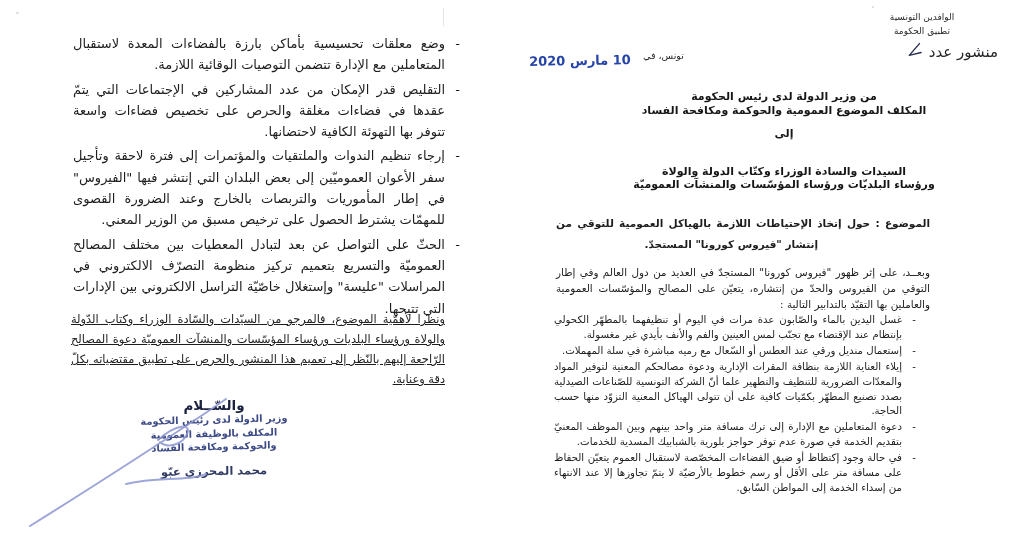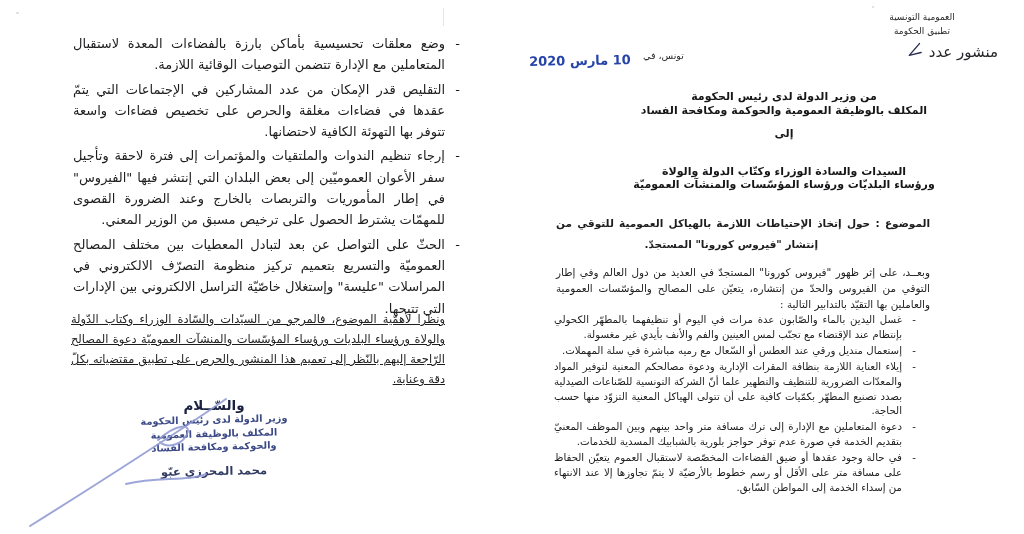--- a/index.html
+++ b/index.html
@@ -53,59 +53,59 @@
   
   .speck{position:absolute;background:#d9d9d9;border-radius:50%;}
   .scratch{position:absolute;background:#e4e4e6;}
 </style>
 </head>
 <body>
 
 <div class="page" id="page1">
 
   <div class="letterhead">
-    <div>العمومية التونسية</div>
+    <div>الوافدين التونسية</div>
     <div>تطبيق الحكومة</div>
   </div>
 
   <div class="circular-row">
     <span>منشور عدد</span>
     <span class="hand-number">
       <svg width="16" height="17" viewBox="0 0 16 17" aria-hidden="true">
         <path d="M14 3 L3 14 L15 12" fill="none" stroke="#2a2f52" stroke-width="1.4" stroke-linecap="round" stroke-linejoin="round"></path>
       </svg>
     </span>
   </div>
 
   <div class="dateline-place">تونس، في</div>
   <div class="date-stamp" style="color:#2644a8;">10 مارس 2020</div>
 
   <div class="address-block">
     <div>من وزير الدولة لدى رئيس الحكومة</div>
-    <div>المكلف بالوظيفة العمومية والحوكمة ومكافحة الفساد</div>
+    <div>المكلف الموضوع العمومية والحوكمة ومكافحة الفساد</div>
     <div class="gap">إلى</div>
     <div>السيدات والسادة الوزراء وكتّاب الدولة والولاة</div>
     <div>ورؤساء البلديّات ورؤساء المؤسّسات والمنشآت العموميّة</div>
   </div>
 
   <div class="subject">
     <p>
       <b>الموضوع :</b>
       <span>حول إتخاذ الإحتياطات اللازمة بالهياكل العمومية للتوقي من إنتشار "فيروس كورونا" المستجدّ.</span>
     </p>
   </div>
 
   <p class="intro">وبعــد، على إثر ظهور "فيروس كورونا" المستجدّ في العديد من دول العالم وفي إطار التوقي من الفيروس والحدّ من إنتشاره، يتعيّن على المصالح والمؤسّسات العمومية والعاملين بها التقيّد بالتدابير التالية :</p>
 
   <ul class="blist bullets1">
     <li>غسل اليدين بالماء والصّابون عدة مرات في اليوم أو تنظيفهما بالمطهّر الكحولي بإنتظام عند الإقتضاء مع تجنّب لمس العينين والفم والأنف بأيدي غير مغسولة.</li>
     <li>إستعمال منديل ورقي عند العطس أو السّعال مع رميه مباشرة في سلة المهملات.</li>
     <li>إيلاء العناية اللازمة بنظافة المقرات الإدارية ودعوة مصالحكم المعنية لتوفير المواد والمعدّات الضرورية للتنظيف والتطهير علما أنّ الشركة التونسية للصّناعات الصيدلية بصدد تصنيع المطهّر بكمّيات كافية على أن تتولى الهياكل المعنية التزوّد منها حسب الحاجة.</li>
     <li>دعوة المتعاملين مع الإدارة إلى ترك مسافة متر واحد بينهم وبين الموظف المعنيّ بتقديم الخدمة في صورة عدم توفر حواجز بلورية بالشبابيك المسدية للخدمات.</li>
-    <li>في حالة وجود عقدها أو ضيق الفضاءات المخصّصة لاستقبال العموم يتعيّن الحفاظ على مسافة متر على الأقل أو رسم خطوط بالأرضيّة لا يتمّ تجاوزها إلا عند الانتهاء من إسداء الخدمة إلى المواطن السّابق.</li>
+    <li>في حالة وجود إكتظاظ أو ضيق الفضاءات المخصّصة لاستقبال العموم يتعيّن الحفاظ على مسافة متر على الأقل أو رسم خطوط بالأرضيّة لا يتمّ تجاوزها إلا عند الانتهاء من إسداء الخدمة إلى المواطن السّابق.</li>
   </ul>
 
   <div class="speck" style="right:150px;top:6px;width:2px;height:2px;"></div>
 </div>
 
 <div class="page" id="page2">
 
   <ul class="blist bullets2">
     <li>وضع معلقات تحسيسية بأماكن بارزة بالفضاءات المعدة لاستقبال المتعاملين مع الإدارة تتضمن التوصيات الوقائية اللازمة.</li>
     <li>التقليص قدر الإمكان من عدد المشاركين في الإجتماعات التي يتمّ عقدها في فضاءات مغلقة والحرص على تخصيص فضاءات واسعة تتوفر بها التهوئة الكافية لاحتضانها.</li>

